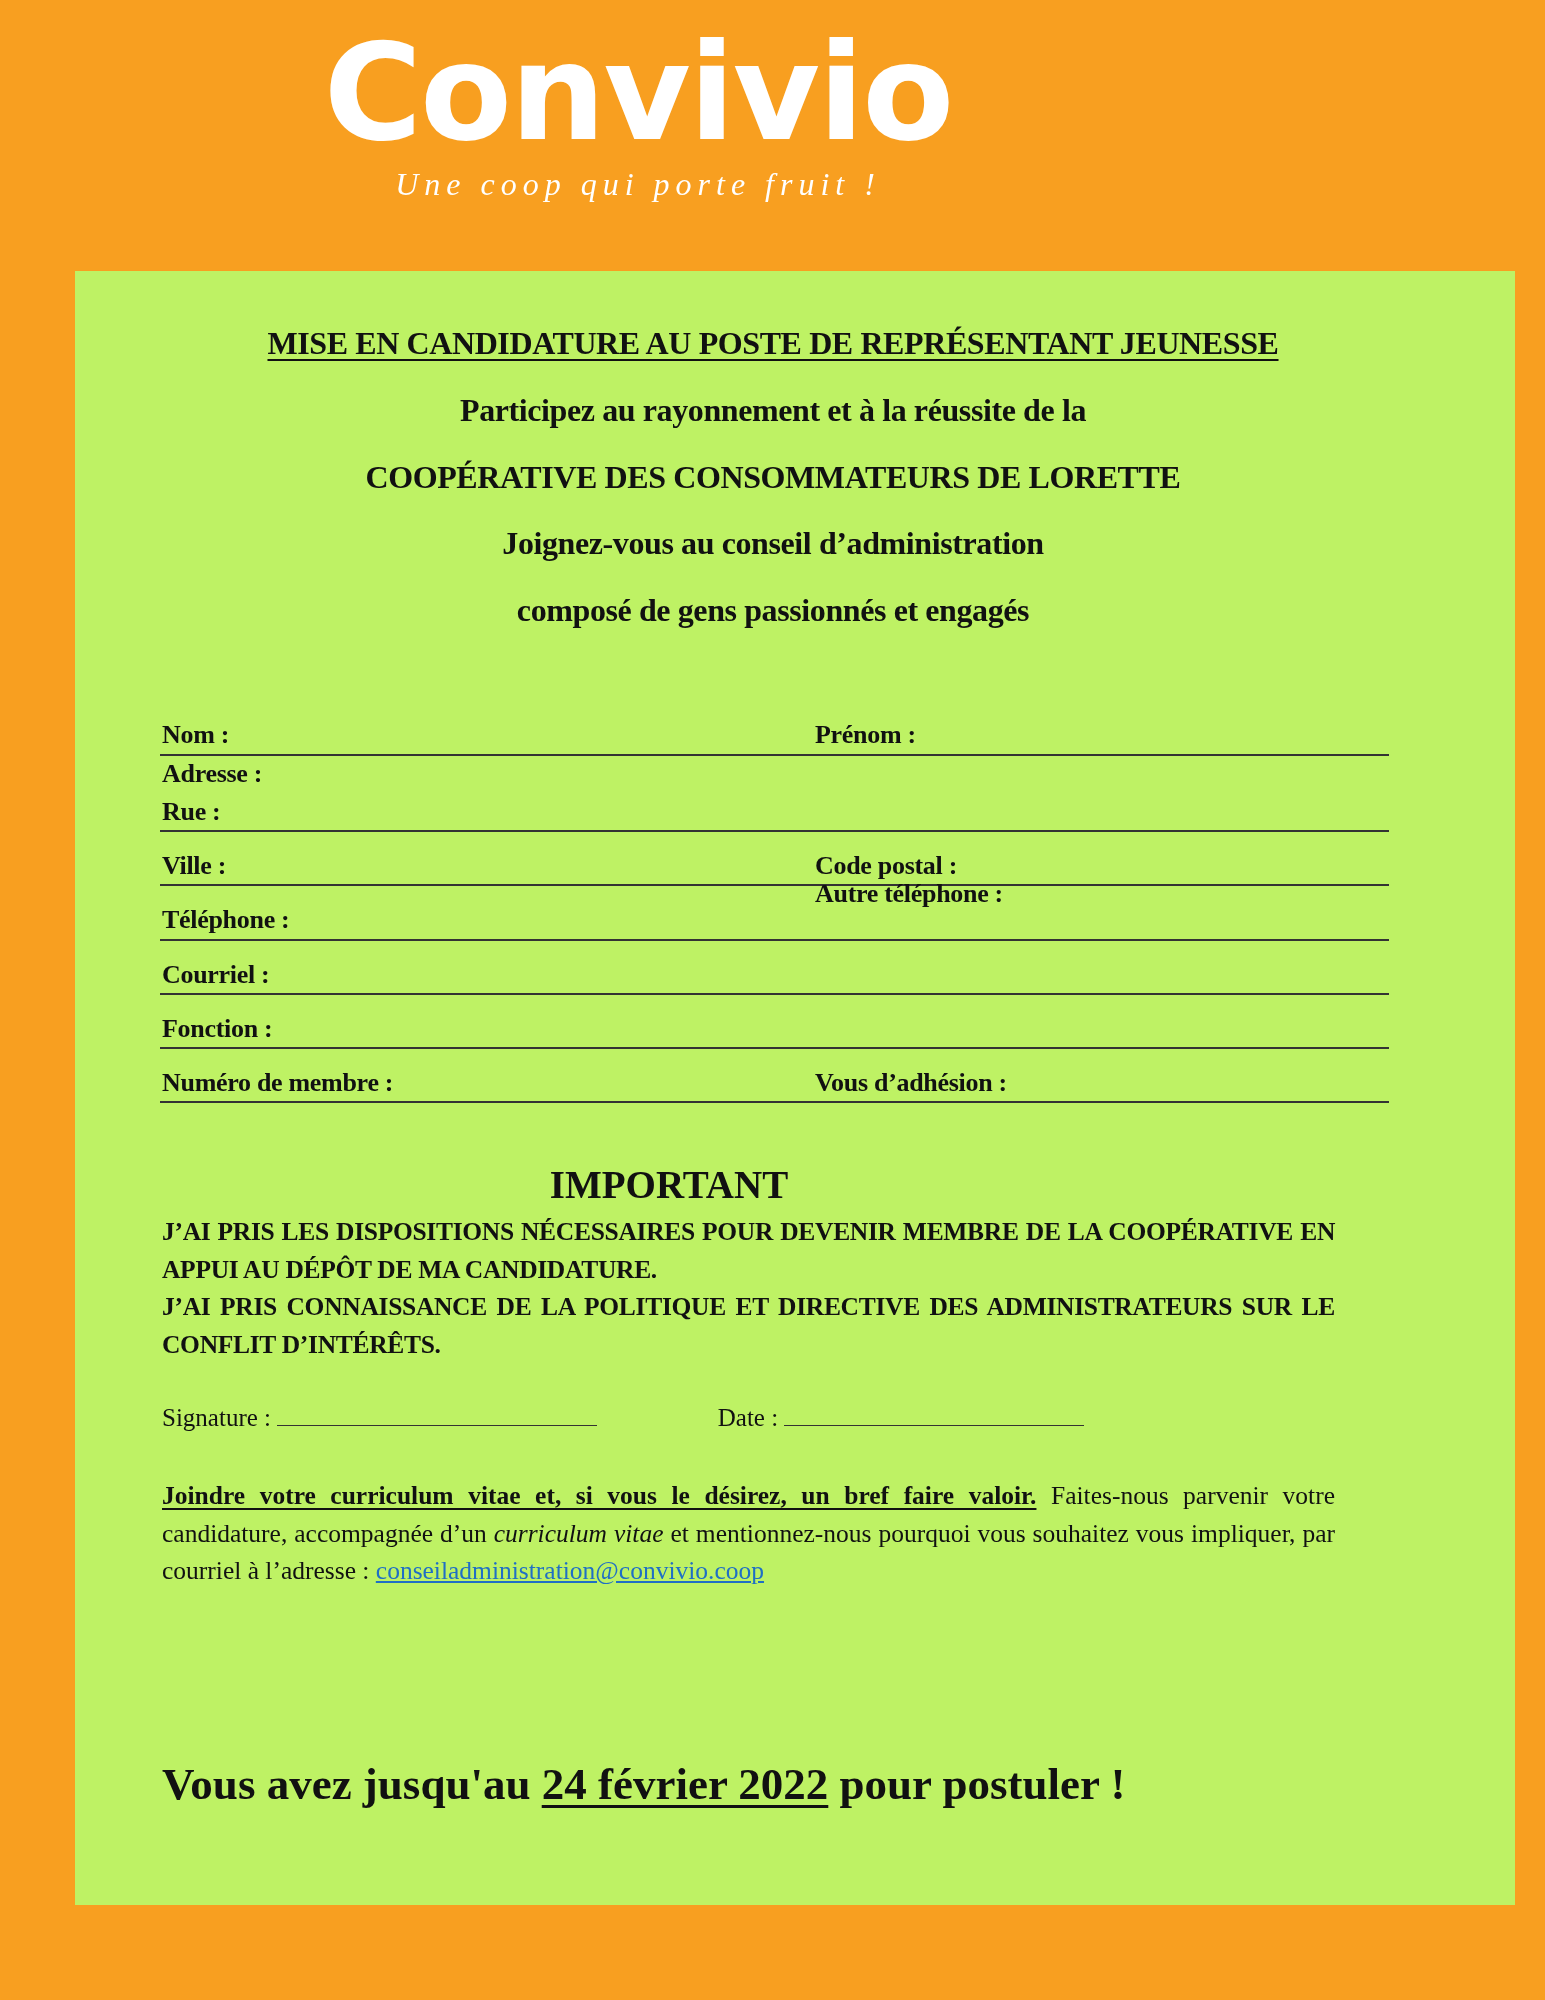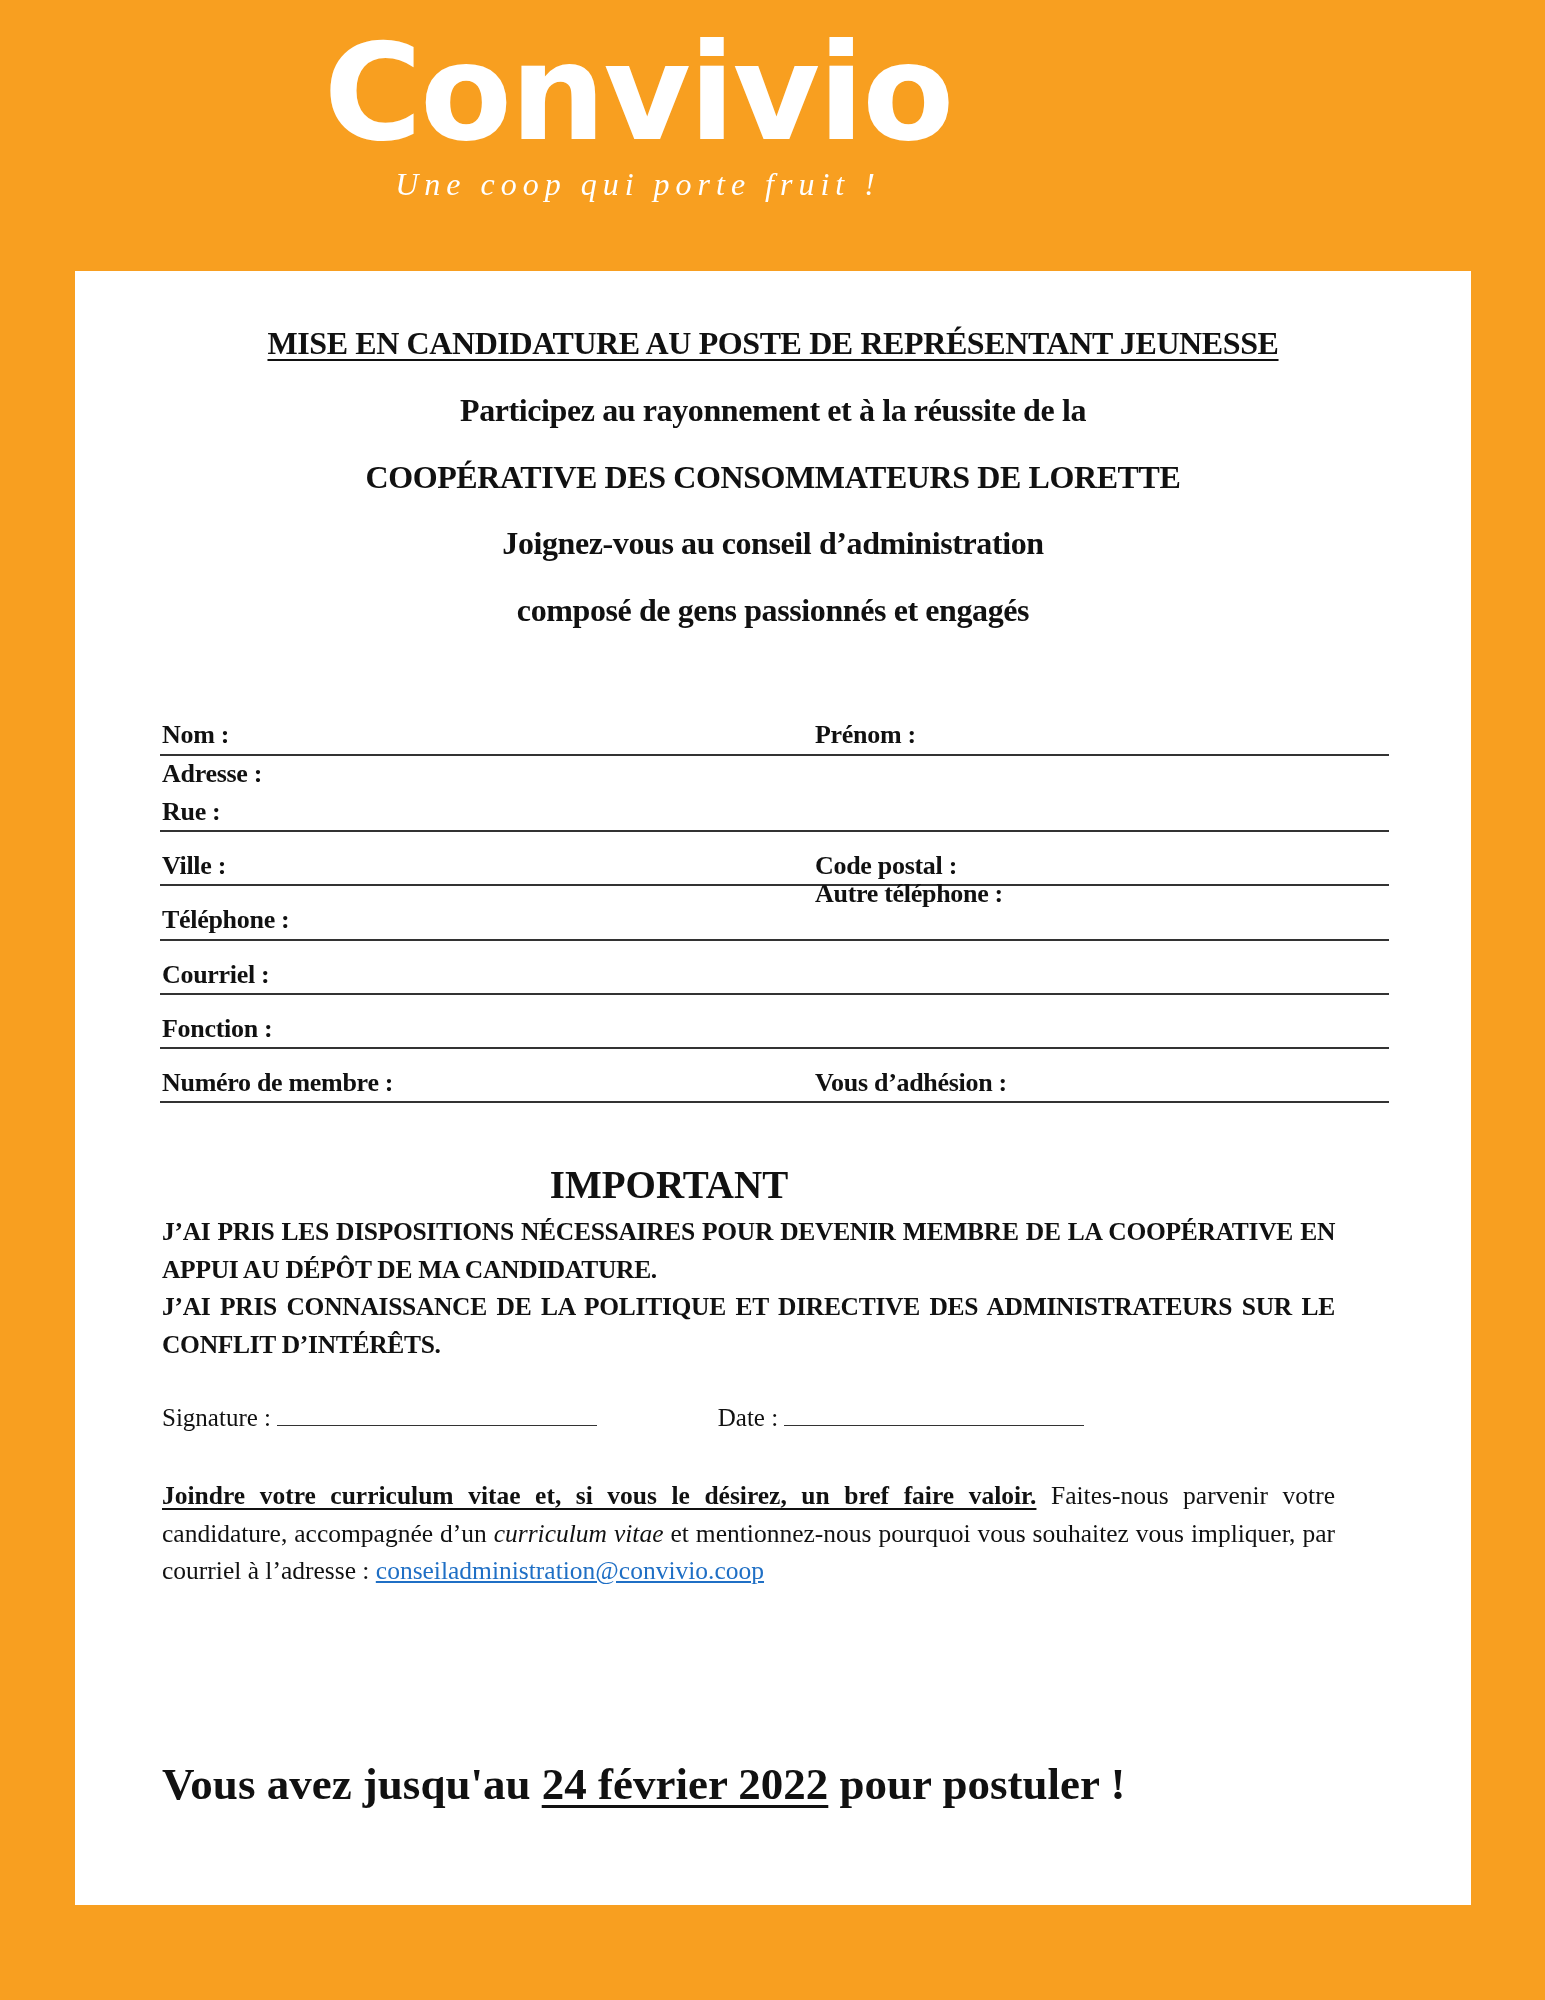--- a/index.html
+++ b/index.html
@@ -24,21 +24,22 @@
     }
     .logo-tag {
       font-family: Liberation Serif, serif;
       font-style: italic;
       font-size: 32px; letter-spacing: 6px;
       margin-top: 8px;
     }
     .panel {
       position: absolute; left: 75px; top: 271px;
       width: 1396px; height: 1634px;
-      background: #ffffff;
+      background: #bef264;
+      padding-left: 44px;
     }
     .hl {
       position: absolute; left: 0; width: 1396px;
       text-align: center; font-weight: bold;
       font-size: 32px; line-height: 40px;
       font-family: "Liberation Serif", serif;
       letter-spacing: -0.4px;
     }
     .hl.u span { text-decoration: underline; text-underline-offset: 5px; text-decoration-thickness: 2px; }
 

